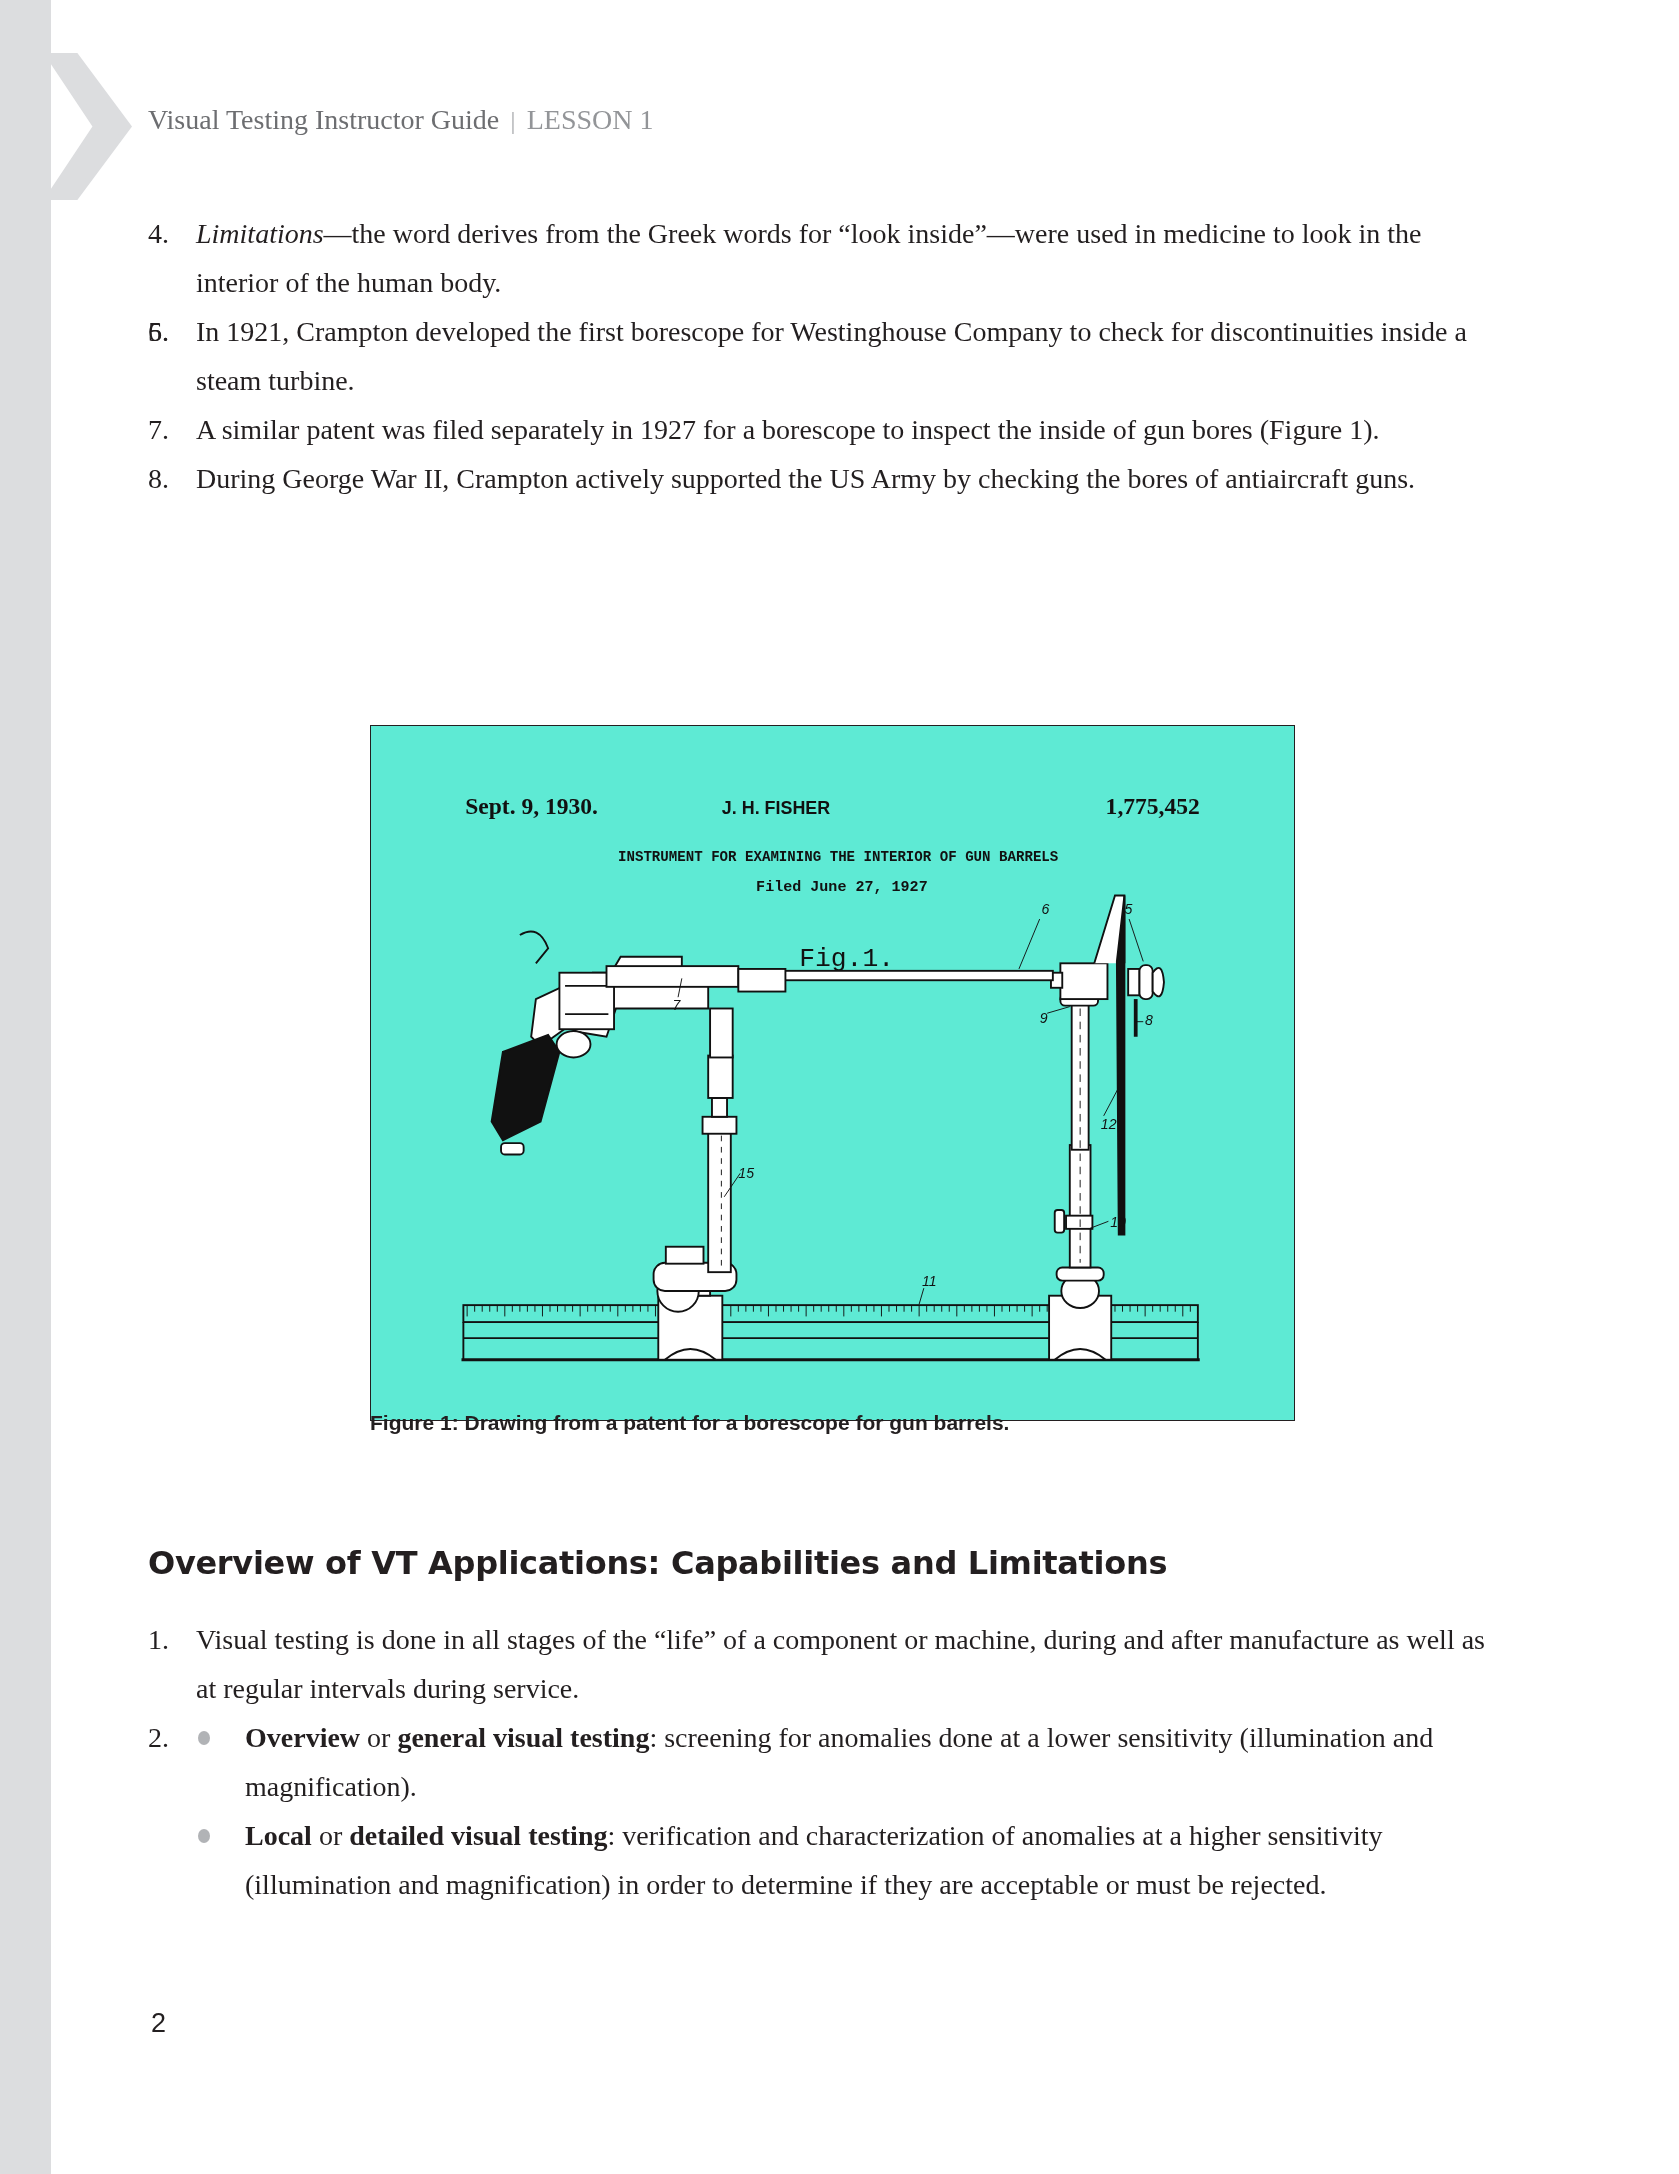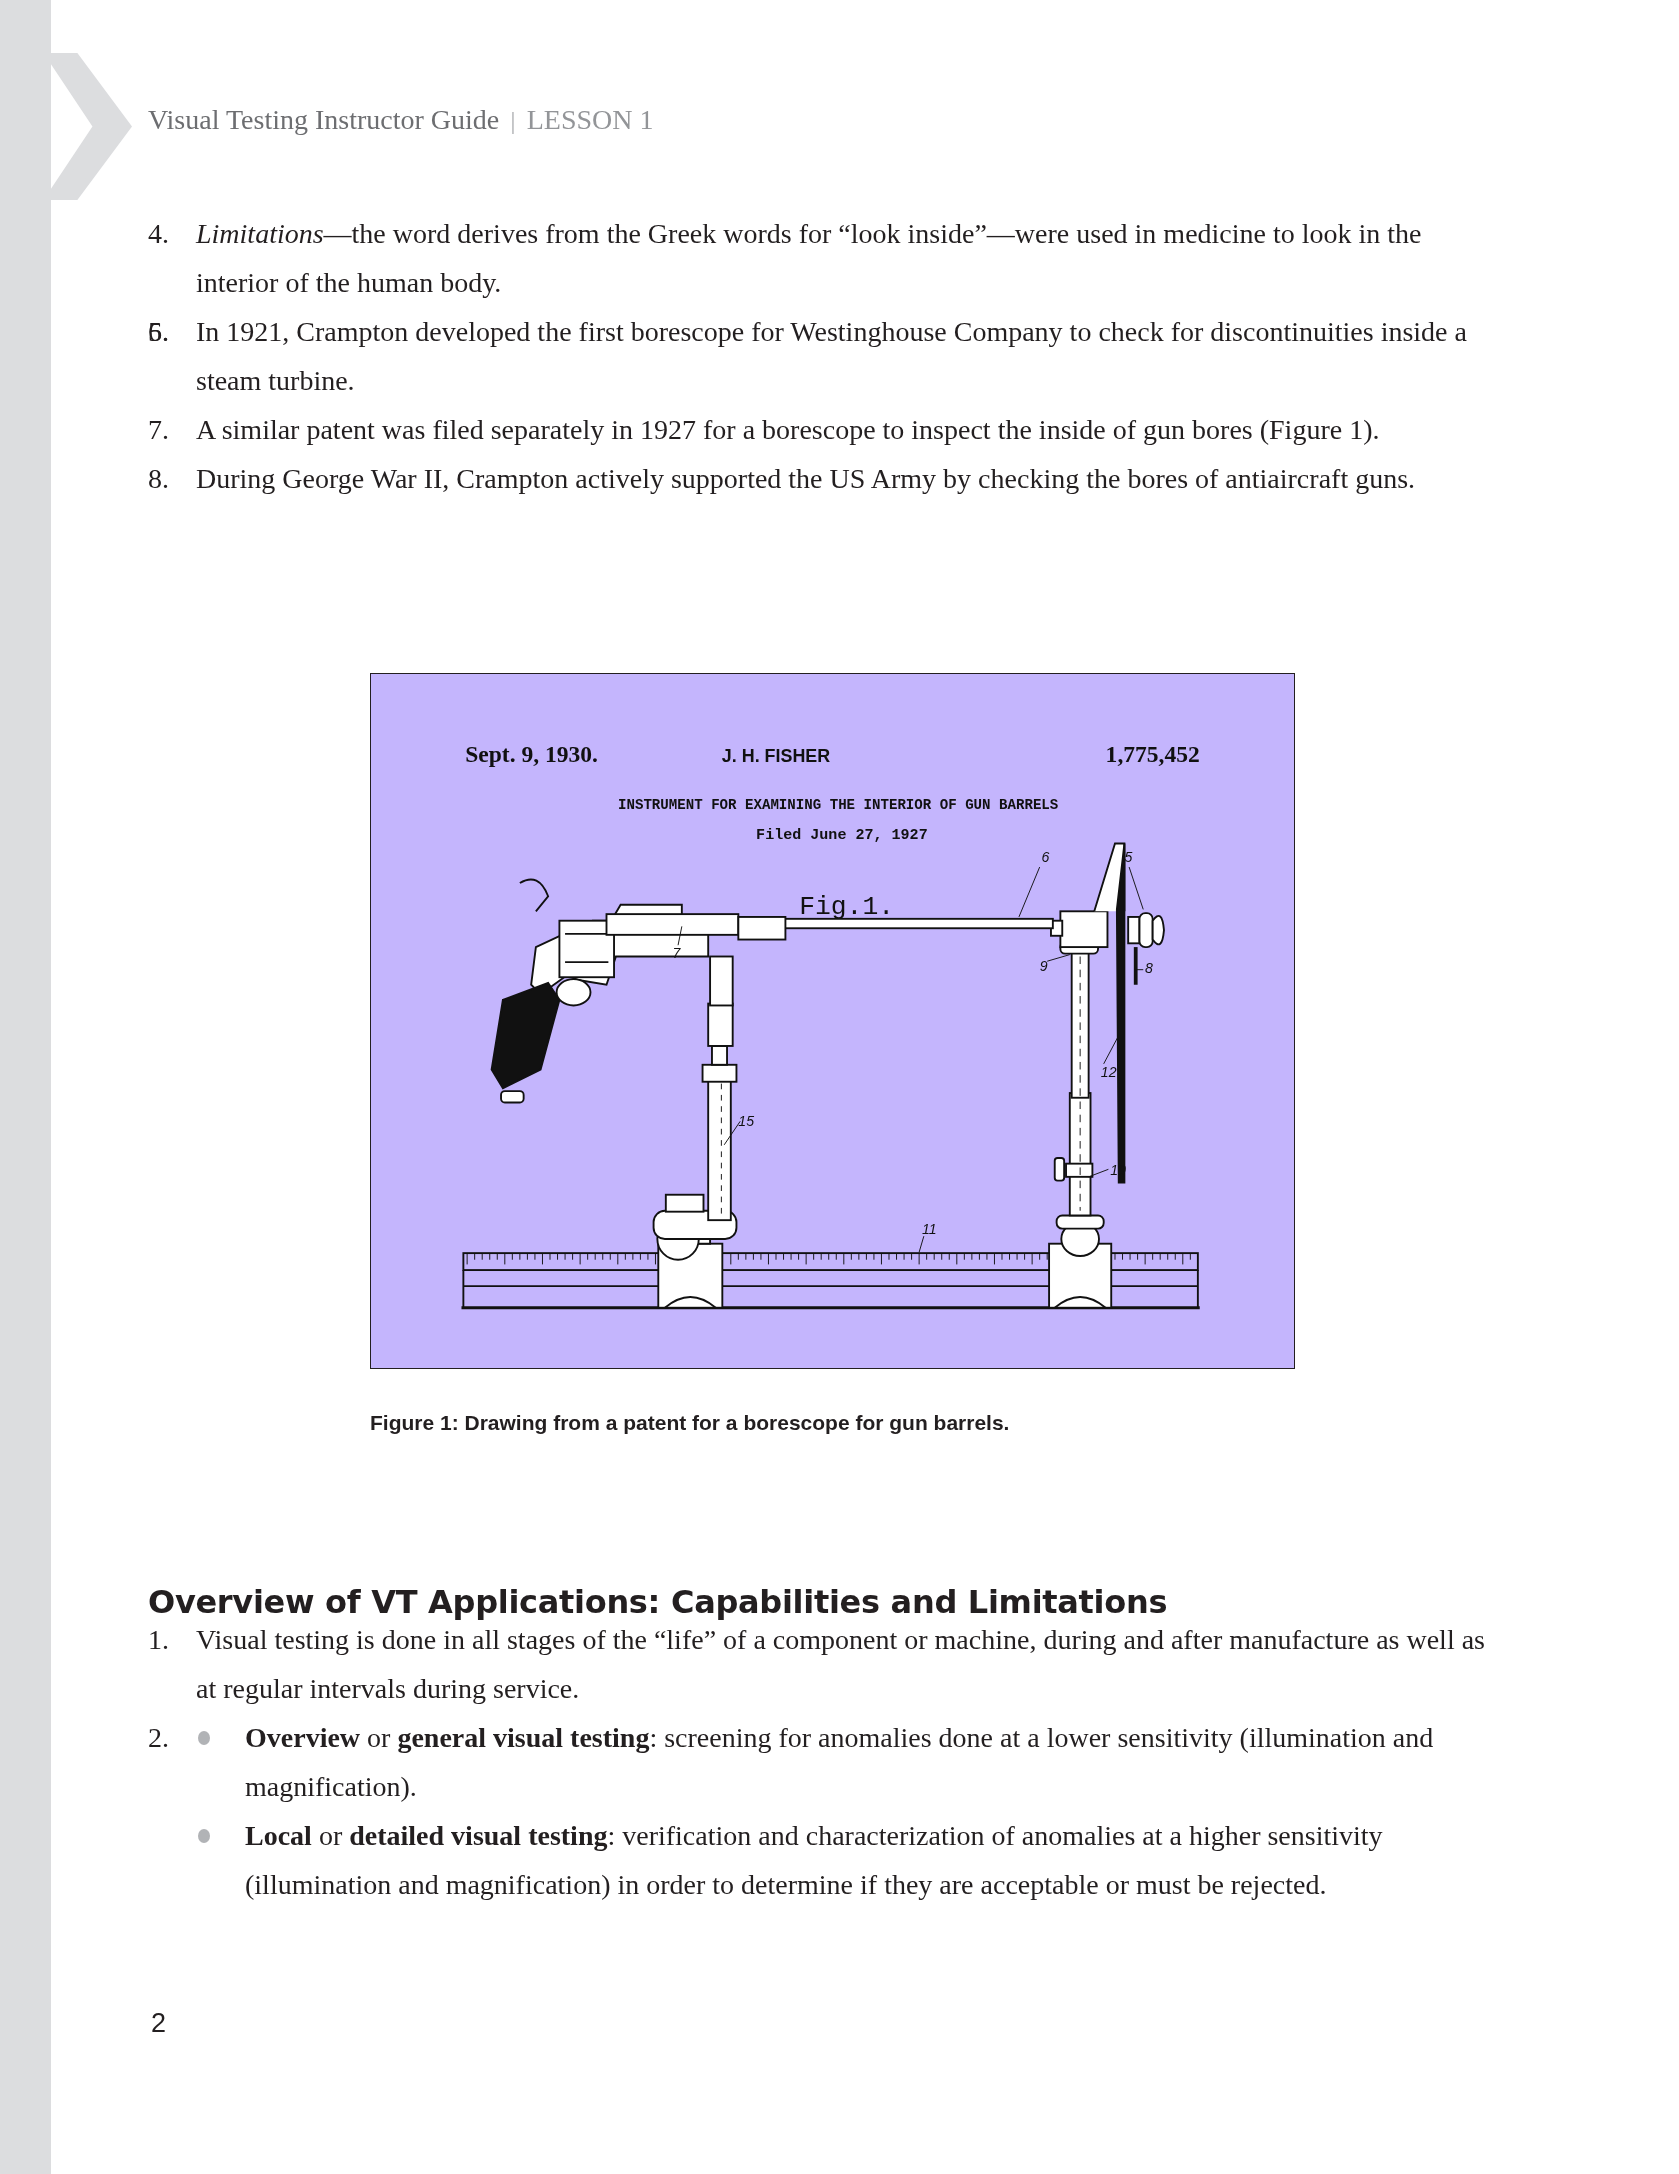--- a/index.html
+++ b/index.html
@@ -9,23 +9,23 @@
   .header { position:absolute; left:148px; top:104px; font-family:Liberation Serif, serif; font-size:28px; color:#6d6e71; white-space:nowrap;text-align:center; }
   .header .sep { color:#a7a9ac; margin:0 11.3px; font-size:24.5px; }
   .header .lesson { color:#939598; }
   .list { position:absolute; left:148px; width:1356px; font-size:28px; line-height:49px; }
   .list .item { position:relative; padding-left:48px; }
   .list .num { position:absolute; left:0; top:0; }
   .list1 { top:209px; }
   .list2 { top:1615px; }
   .sub { position:relative; padding-left:97px; }
   .bullet { position:absolute; left:50px; top:18px; width:12.2px; height:14px; border-radius:50%; background:#b1b3b6; }
-  .figure-box { position:absolute; left:370px; top:673px; width:923px; height:694px; border:1.4px solid #231f20; background:#c4b5fd; }
+  .figure-box { position:absolute; left:370px; top:725px; width:923px; height:694px; border:1.4px solid #231f20; background:#5eead4; }
   .caption { position:absolute; left:370px; top:1411px; font-family:"Liberation Sans", sans-serif; font-weight:bold; font-size:21px; color:#231f20; white-space:nowrap; }
-  .section-heading { position:absolute; left:148px; top:1544px; font-family:"DejaVu Sans", sans-serif; font-weight:bold; font-size:32px; color:#231f20; white-space:nowrap; letter-spacing:-0.3px;margin-top:39px; }
+  .section-heading { position:absolute; left:148px; top:1544px; font-family:"DejaVu Sans", sans-serif; font-weight:bold; font-size:32px; color:#231f20; white-space:nowrap; letter-spacing:-0.3px; }
   .page-number { position:absolute; left:151px; top:2008px; font-family:"Liberation Sans", sans-serif; font-size:27px; color:#231f20; }
   .patent-text { font-family:"Liberation Mono", monospace; fill:#111; }
   .patent-head { font-family:"Liberation Serif", serif; font-weight:bold; fill:#111; }
   .patent-sans { font-family:"Liberation Sans", sans-serif; font-weight:bold; fill:#111; }
   .callout { font-family:"Liberation Sans", sans-serif; font-style:italic; font-size:15px; fill:#111; }
   b { font-weight:bold;margin-top:34px; }
 </style>
 </head>
 <body>
 

